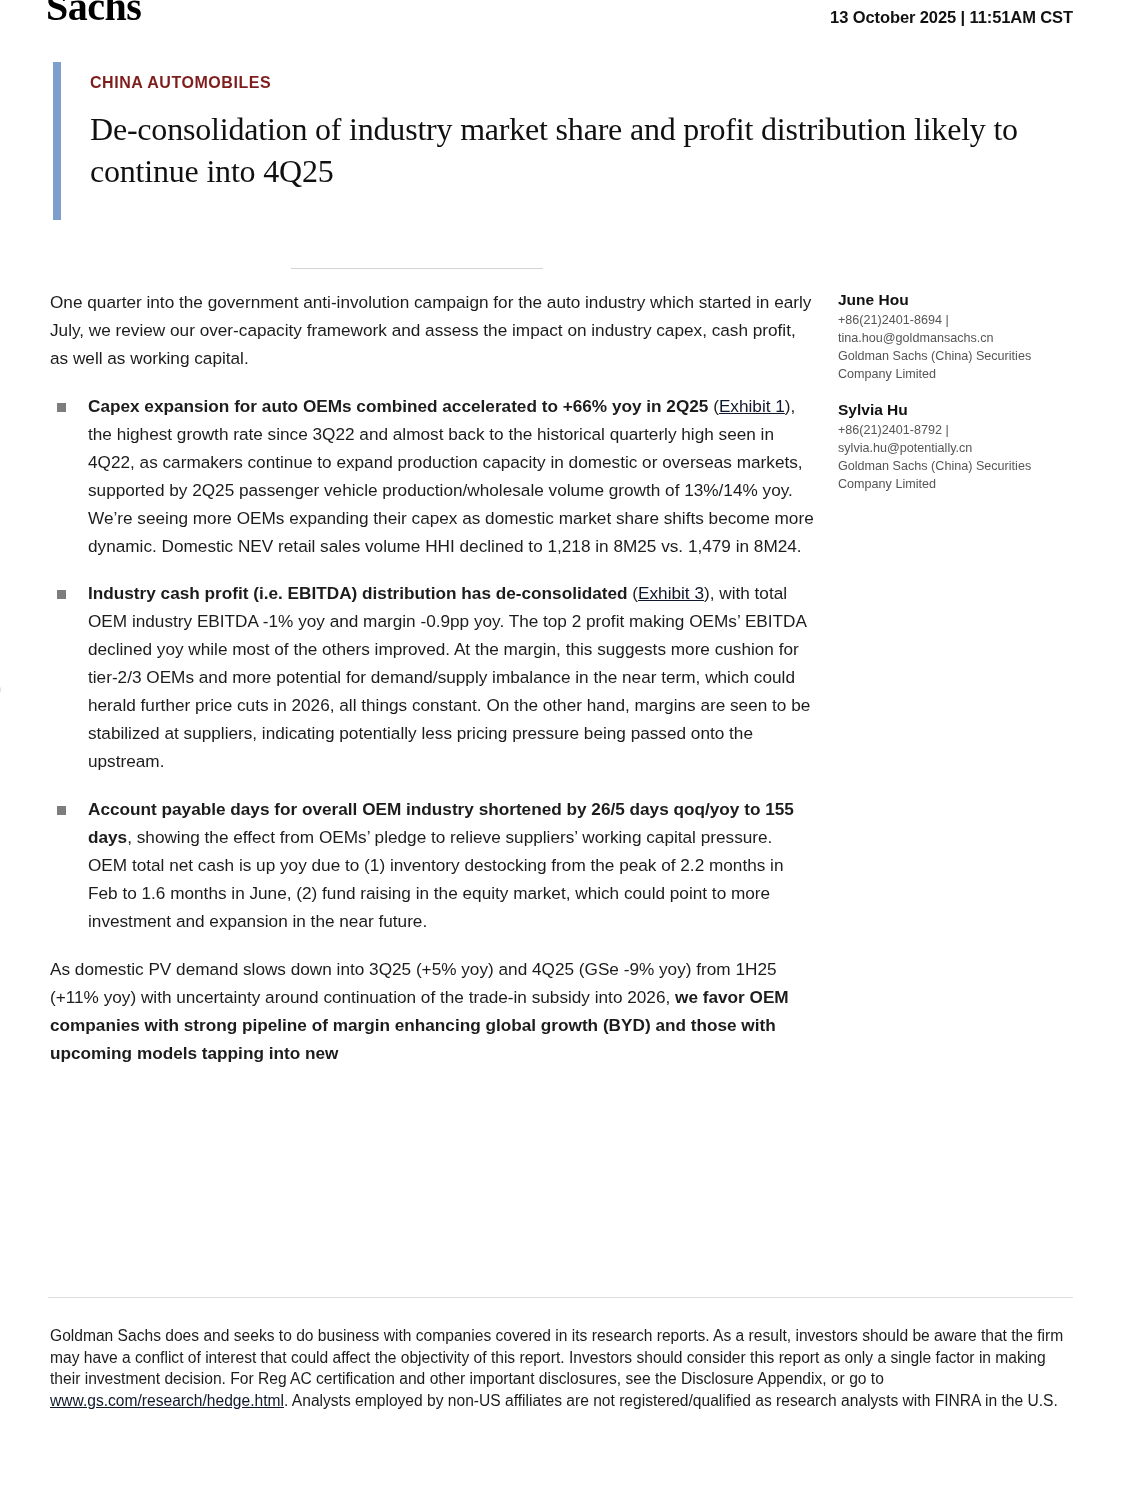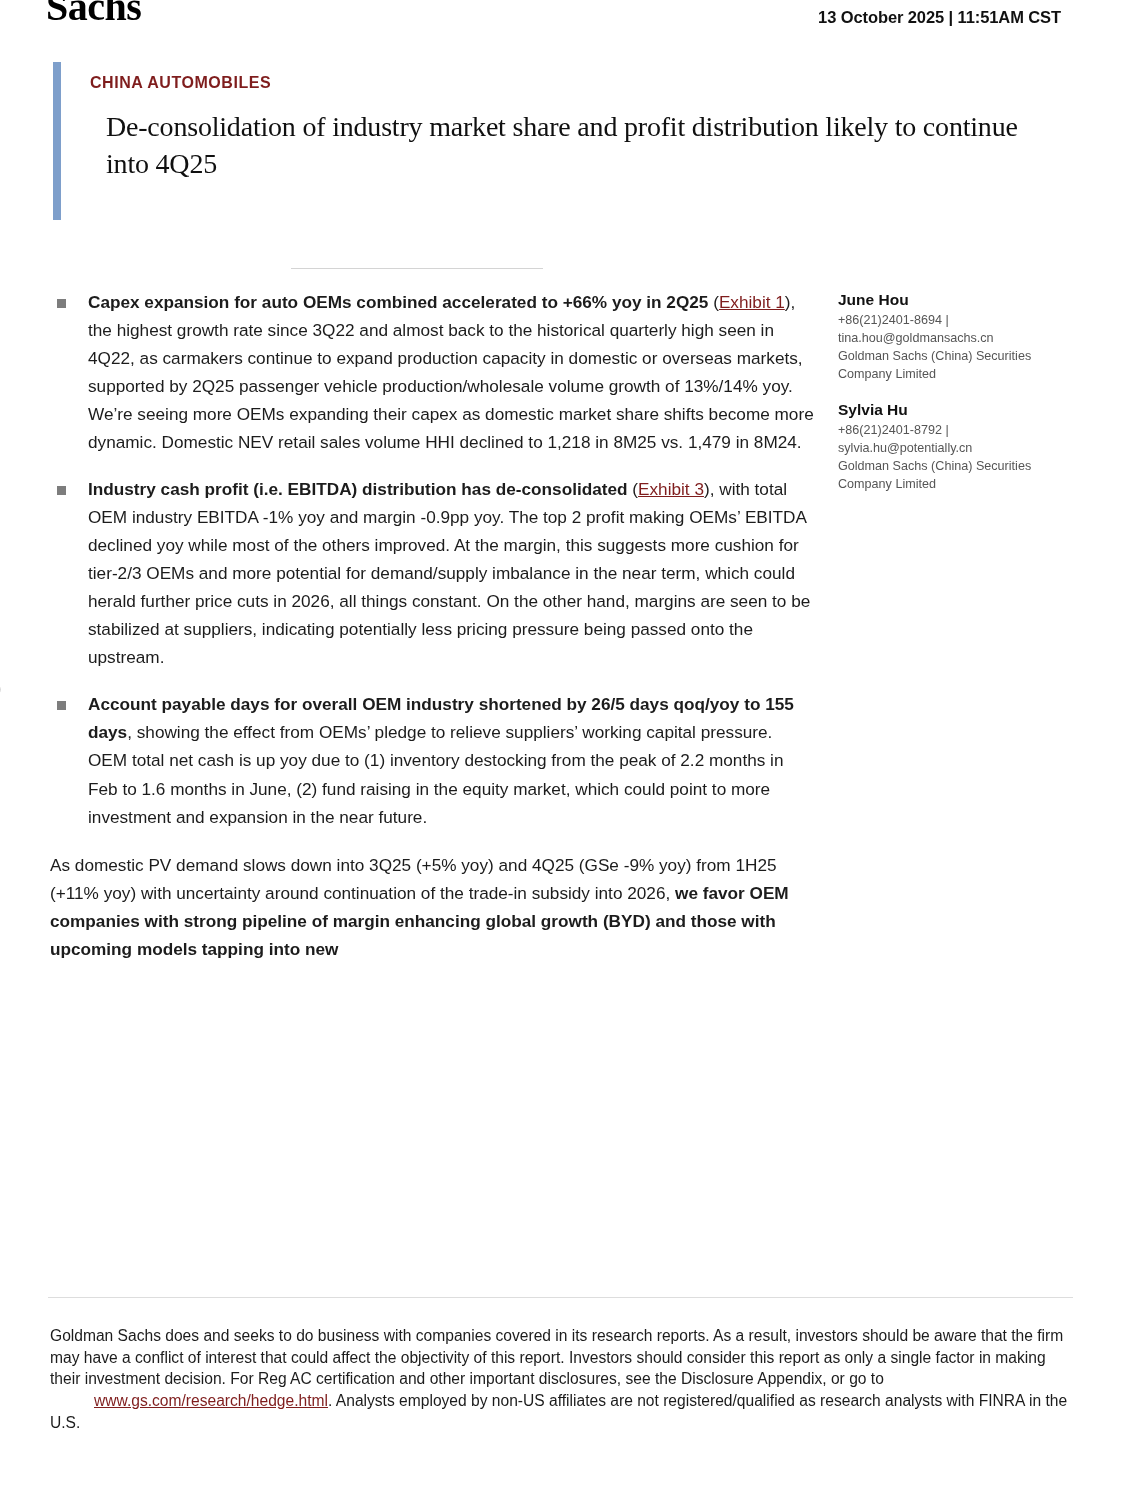--- a/index.html
+++ b/index.html
@@ -31,21 +31,21 @@
     font-family: "Liberation Serif", serif;
     font-weight: bold;
     font-size: 40px;
     letter-spacing: -0.5px;
     color: #000000;
     line-height: 1;
     white-space: nowrap;
   }
   .masthead-date {
     position: absolute;
-    right: 60px;
+    right: 48px;
     top: 8px;
     font-size: 16.5px;
     font-weight: bold;
     color: #111111;
     letter-spacing: -0.1px;
     white-space: nowrap;
   }
 
   
   .title-block {
@@ -68,25 +68,25 @@
   .kicker {
     font-size: 16px;
     font-weight: bold;
     letter-spacing: 0.55px;
     color: #7f1d1d;
     margin: 12px 0 16px 0;
     line-height: 1.1;
   }
   .headline {
     font-family: "Liberation Serif", serif;
-    font-size: 28px;
+    font-size: 32px;
     font-weight: normal;
     line-height: 1.33;
     color: #101010;
-    margin: 16px;
+    margin: 0;
     letter-spacing: -0.2px;
     max-width: 950px;
   }
 
   
   .short-divider {
     position: absolute;
     left: 291px;
     top: 268px;
     width: 252px;
@@ -122,21 +122,21 @@
     position: absolute;
     left: 7px;
     top: 11px;
     width: 9px;
     height: 9px;
     background: #7d7d7d;
   }
   .b { font-weight: bold; }
   .lnk {
     text-decoration: underline;
-    color: #7f1d1d;
+    color: #0f172a;
   }
 
   
   .analysts {
     position: absolute;
     left: 838px;
     top: 290px;
     width: 250px;
   }
   .analyst { margin-bottom: 17px; }
@@ -164,21 +164,21 @@
   }
   .footer {
     position: absolute;
     left: 50px;
     top: 1325px;
     width: 1025px;
     font-size: 15.6px;
     line-height: 1.39;
     color: #1c1c1c;
   }
-  .footer .lnk { text-decoration: underline; margin-left: 44px; }
+  .footer .lnk { text-decoration: underline; }
 
   
   .margin-artifact {
     position: absolute;
     color: #9a9a9a;
     font-size: 16px;
     line-height: 1.6;
     user-select: none;
   }
 </style>
@@ -196,20 +196,21 @@
     <div class="kicker">CHINA AUTOMOBILES</div>
     <h1 class="headline">De-consolidation of industry market share and profit distribution likely to continue into 4Q25</h1>
   </div>
 </div>
 
 <div class="short-divider"></div>
 
 <div class="margin-artifact" style="left:-4px; top:676px;">)</div>
 
 <div class="body-col">
+  <p>One quarter into the government anti-involution campaign for the auto industry which started in early July, we review our over-capacity framework and assess the impact on industry capex, cash profit, as well as working capital.</p>
 
   <ul class="bullets">
     <li>
       <span class="bullet-marker"></span>
       <span class="b">Capex expansion for auto OEMs combined accelerated to +66% yoy in 2Q25</span><span> (</span><a class="lnk" href="#">Exhibit 1</a><span>), the highest growth rate since 3Q22 and almost back to the historical quarterly high seen in 4Q22, as carmakers continue to expand production capacity in domestic or overseas markets, supported by 2Q25 passenger vehicle production/wholesale volume growth of 13%/14% yoy. We’re seeing more OEMs expanding their capex as domestic market share shifts become more dynamic. Domestic NEV retail sales volume HHI declined to 1,218 in 8M25 vs. 1,479 in 8M24.</span>
     </li>
     <li>
       <span class="bullet-marker"></span>
       <span class="b">Industry cash profit (i.e. EBITDA) distribution has de-consolidated</span><span> (</span><a class="lnk" href="#">Exhibit 3</a><span>), with total OEM industry EBITDA -1% yoy and margin -0.9pp yoy. The top 2 profit making OEMs’ EBITDA declined yoy while most of the others improved. At the margin, this suggests more cushion for tier-2/3 OEMs and more potential for demand/supply imbalance in the near term, which could herald further price cuts in 2026, all things constant. On the other hand, margins are seen to be stabilized at suppliers, indicating potentially less pricing pressure being passed onto the upstream.</span>
     </li>

